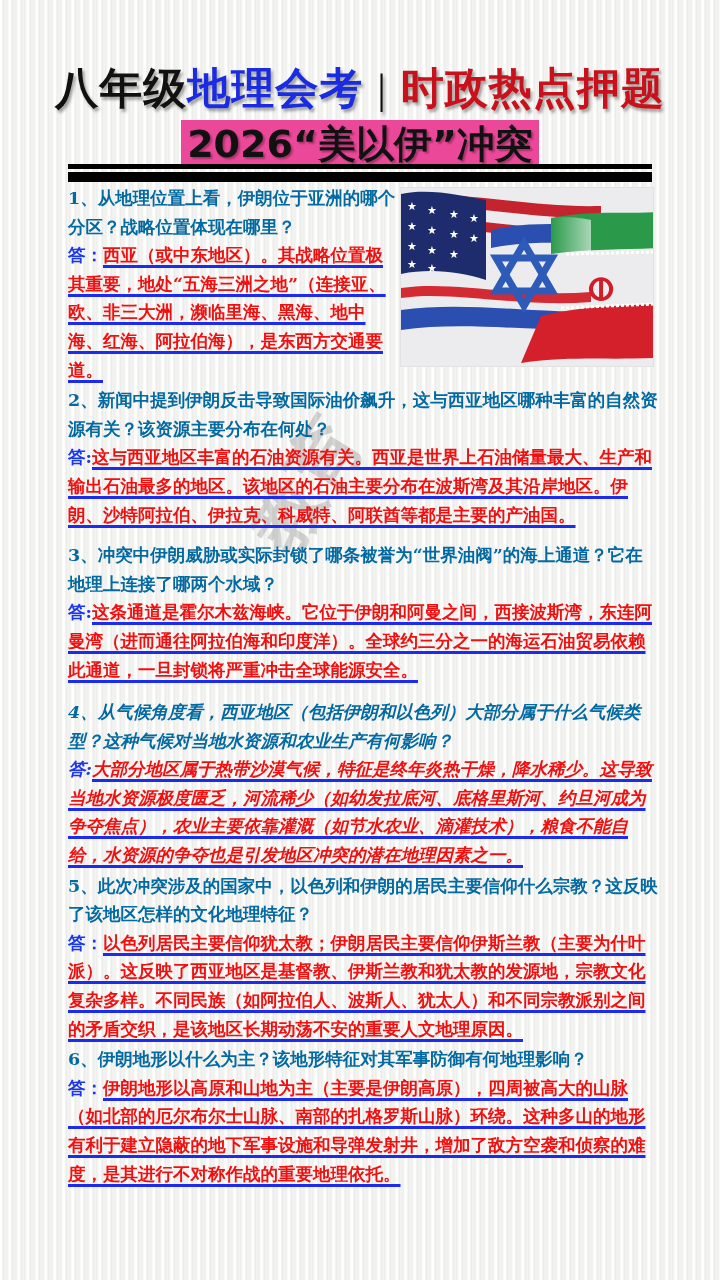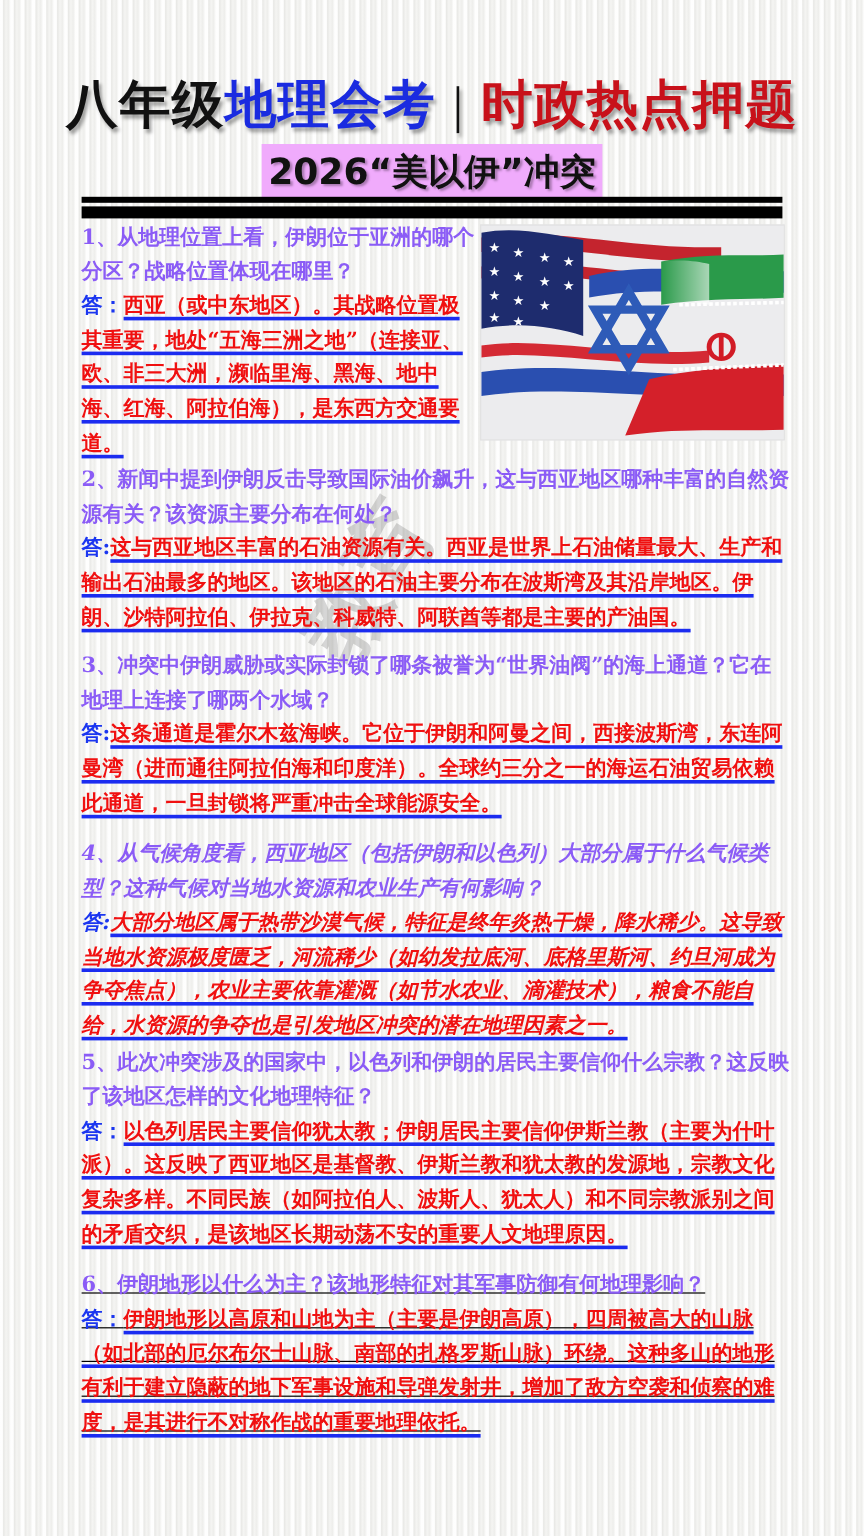--- a/index.html
+++ b/index.html
@@ -21,37 +21,37 @@
     font-weight: bold; font-size: 43px; line-height: 54px; letter-spacing: 1px;
     text-shadow: 2px 3px 3px rgba(0,0,0,0.35);
     white-space: nowrap;
   }
   .t-black { color: #111111; }
   .t-blue { color: #1a2be0; }
   .t-red { color: #c8111a; }
   .t-sep { color: #111111; margin: 0 14px; font-weight: normal; }
   .subtitle-wrap { margin-top: 4px; }
   .subtitle {
-    display: inline-block; background: #f0abfc;
+    display: inline-block; background: #ec4899;
     font-family: "DejaVu Sans", "Liberation Sans", sans-serif;
-    font-weight: bold; font-size: 30px; line-height: 48px;
+    font-weight: bold; font-size: 38px; line-height: 48px;
     padding: 0 6px; color: #111;
     text-shadow: 2px 2px 2px rgba(0,0,0,0.3);
   }
   .rule-thin {
     position: absolute; left: 68px; top: 164px; width: 584px; height: 5px; background: #000;
   }
   .rule-thick {
     position: absolute; left: 68px; top: 172px; width: 584px; height: 10px; background: #000;
   }
   .content {
     position: absolute; left: 68px; top: 184px; width: 590px;
     font-size: 17.5px; line-height: 28.6px; font-weight: bold;
   }
-  .q { color: #8b5cf6; }
+  .q { color: #0369a1; }
   .a { color: #f01010; text-align: center; }
   .a-label { color: #1b36f0; }
   .ul {
     text-decoration: underline; text-decoration-color: #1b2cf0;
     text-decoration-thickness: 3px; text-underline-offset: 4px;
   }
   .block1 { width: 330px; }
   .flag-box {
     position: absolute; left: 400px; top: 187px; width: 254px; height: 180px;
     background: #e9e9ea; overflow: hidden; border: 1px solid #e2e2e2;
@@ -153,18 +153,18 @@
   <div style="margin-top:14px;font-style:italic;">
     <p class="q">4、从气候角度看，西亚地区（包括伊朗和以色列）大部分属于什么气候类型？这种气候对当地水资源和农业生产有何影响？</p>
     <p><span class="a-label">答:</span><span class="a ul">大部分地区属于热带沙漠气候，特征是终年炎热干燥，降水稀少。这导致当地水资源极度匮乏，河流稀少（如幼发拉底河、底格里斯河、约旦河成为争夺焦点），农业主要依靠灌溉（如节水农业、滴灌技术），粮食不能自给，水资源的争夺也是引发地区冲突的潜在地理因素之一。</span></p>
   </div>
 
   <div style="margin-top:2px;">
     <p class="q">5、此次冲突涉及的国家中，以色列和伊朗的居民主要信仰什么宗教？这反映了该地区怎样的文化地理特征？</p>
     <p><span class="a-label">答：</span><span class="a ul">以色列居民主要信仰犹太教；伊朗居民主要信仰伊斯兰教（主要为什叶派）。这反映了西亚地区是基督教、伊斯兰教和犹太教的发源地，宗教文化复杂多样。不同民族（如阿拉伯人、波斯人、犹太人）和不同宗教派别之间的矛盾交织，是该地区长期动荡不安的重要人文地理原因。</span></p>
   </div>
 
-  <div style="margin-top:14px;text-decoration:underline;">
+  <div style="margin-top:2px;">
     <p class="q">6、伊朗地形以什么为主？该地形特征对其军事防御有何地理影响？</p>
     <p><span class="a-label">答：</span><span class="a ul">伊朗地形以高原和山地为主（主要是伊朗高原），四周被高大的山脉（如北部的厄尔布尔士山脉、南部的扎格罗斯山脉）环绕。这种多山的地形有利于建立隐蔽的地下军事设施和导弹发射井，增加了敌方空袭和侦察的难度，是其进行不对称作战的重要地理依托。</span></p>
   </div>
 
 </div>
 
 </body></html>

